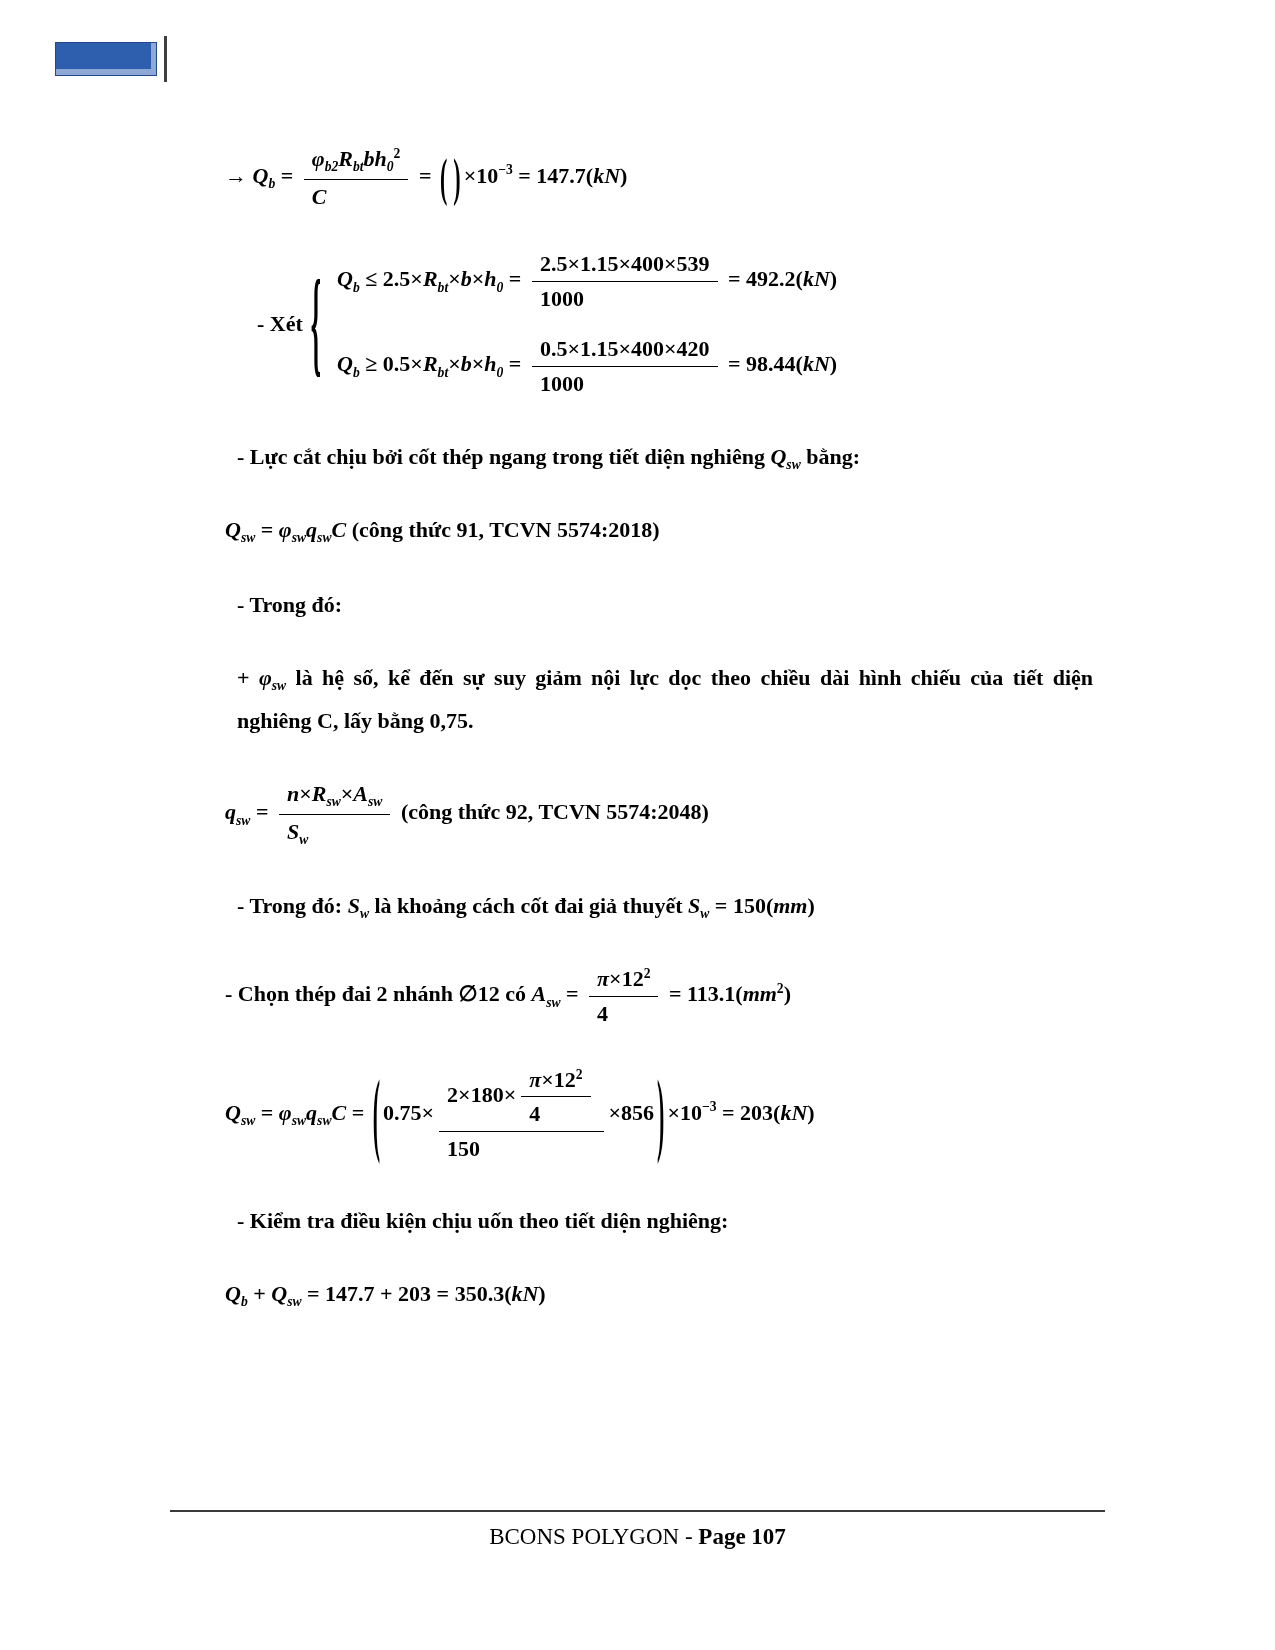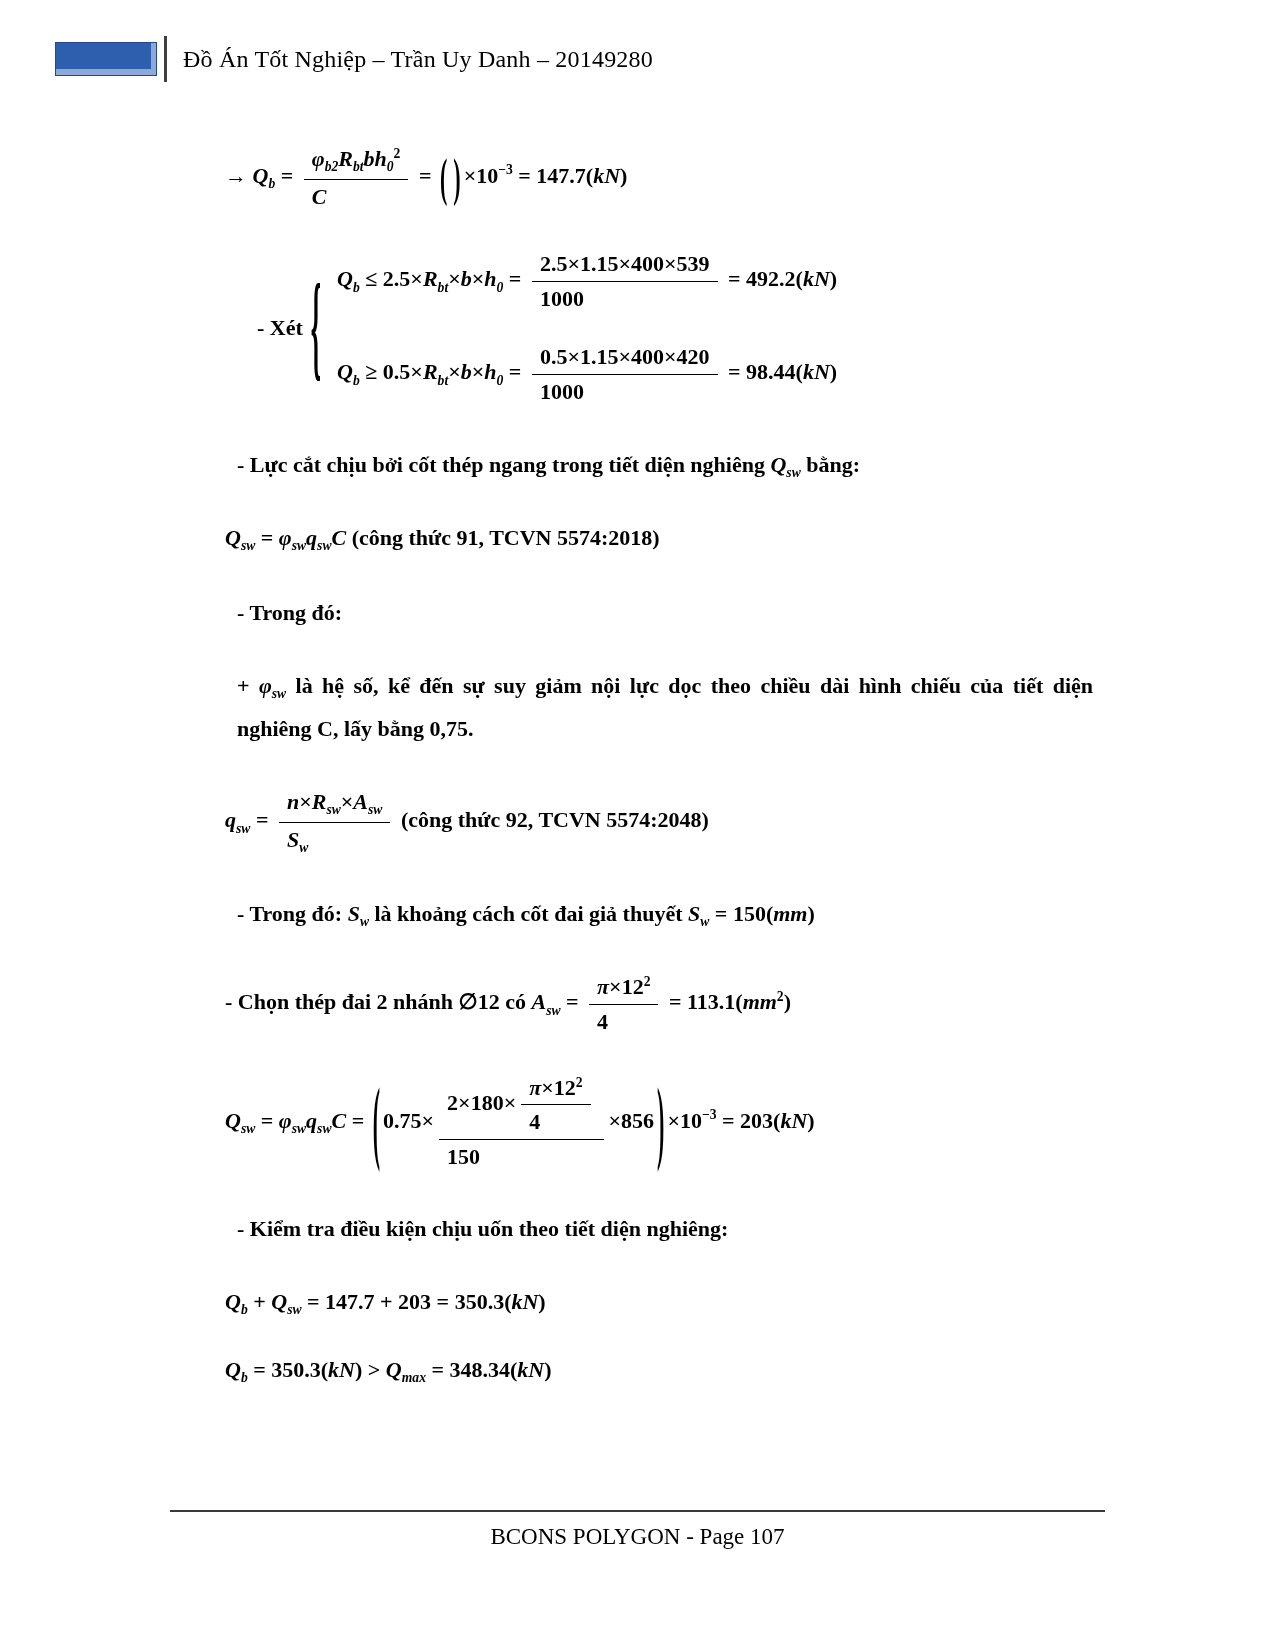--- a/index.html
+++ b/index.html
@@ -24,38 +24,37 @@
   sup.msup{font-size:0.62em;font-style:normal;}
   .frac{display:inline-flex;flex-direction:column;align-items:flex-start;vertical-align:middle;margin:0 5px;text-align:center;}
   .frac > .num{border-bottom:1.6px solid #000;padding:0 8px 2px 8px;display:inline-block;}
   .frac > .den{padding:2px 8px 0 8px;display:inline-block;}
   .stretchy{display:inline-block;vertical-align:middle;transform-origin:50% 50%;margin:0 3px;}
 
   
   .sys{display:flex;align-items:center;margin:38px 0;}
   .syslabel{white-space:nowrap;margin-left:32px;}
   .brace{display:inline-block;font-size:26px;transform:scaleY(4.6);transform-origin:50% 50%;margin:0 16px 0 8px;}
-  .syscol{display:flex;flex-direction:column;gap:28px;}
+  .syscol{display:flex;flex-direction:column;gap:20px;}
   .sysline{line-height:1.35;}
 
   
   .footer{margin-top:auto;padding-bottom:100px;}
   .rule{border-top:2px solid #3a3a3a;margin:0 170px 12px 170px;}
   .ftext{text-align:center;font-size:23px;}
-  .ftext b{font-weight:normal;text-align:center;}
+  .ftext b{font-weight:bold;text-align:center;}
 </style>
 </head>
 <body>
 
 <div class="page">
 
   <div class="header">
     <div class="logo"></div>
     <div class="vline"></div>
-    <div class="htitle">Đồ Án Tốt Nghiệp – Trần Uy Danh – 20149280</div>
   </div>
 
   <div class="content">
       <div class="mathline"><span class="mn">→ </span><span class="mi">Q</span><sub class="msub">b</sub><span class="mn"> = </span><span class="frac">
           <span class="num"><span class="mi">φ</span><sub class="msub">b2</sub><span class="mi">R</span><sub class="msub">bt</sub><span class="mi">b</span><span class="mi">h</span><sub class="msub">0</sub><sup class="msup">2</sup></span>
           <span class="den"><span class="mi">C</span></span>
         </span><span class="mn"> = </span><span class="stretchy" style="transform: scaleY(2.4);">(</span><span class="stretchy" style="transform: scaleY(2.4);">)</span><span class="mn">×10</span><sup class="msup">−3</sup><span class="mn"> = 147.7(</span><span class="mi">kN</span><span class="mn">)</span></div>
       <div class="sys">
         <span class="syslabel"><span class="mn">- Xét</span></span>
         <span class="brace">{</span>
@@ -85,21 +84,20 @@
         </span><span class="mn"> = 113.1(</span><span class="mi">mm</span><sup class="msup">2</sup><span class="mn">)</span></div>
       <div class="mathline"><span class="mi">Q</span><sub class="msub">sw</sub><span class="mn"> = </span><span class="mi">φ</span><sub class="msub">sw</sub><span class="mi">q</span><sub class="msub">sw</sub><span class="mi">C</span><span class="mn"> = </span><span class="stretchy" style="transform: scaleY(4.2);">(</span><span class="mn">0.75×</span><span class="frac">
           <span class="num"><span class="mn">2×180×</span><span class="frac">
               <span class="num"><span class="mi">π</span><span class="mn">×12</span><sup class="msup">2</sup></span>
               <span class="den"><span class="mn">4</span></span>
             </span></span>
           <span class="den"><span class="mn">150</span></span>
         </span><span class="mn">×856</span><span class="stretchy" style="transform: scaleY(4.2);">)</span><span class="mn">×10</span><sup class="msup">−3</sup><span class="mn"> = 203(</span><span class="mi">kN</span><span class="mn">)</span></div>
       <div class="para"><span class="mn">- Kiểm tra điều kiện chịu uốn theo tiết diện nghiêng:</span></div>
       <div class="mathline"><span class="mi">Q</span><sub class="msub">b</sub><span class="mn"> + </span><span class="mi">Q</span><sub class="msub">sw</sub><span class="mn"> = 147.7 + 203 = 350.3(</span><span class="mi">kN</span><span class="mn">)</span></div>
-      <div class="mathline"><span class="mi">Q</span><sub class="msub">b</sub><span class="mn"> = 350.3(</span><span class="mi">kN</span><span class="mn">) &gt; </span><span class="mi">Q</span><sub class="msub">max</sub><span class="mn"> = 348.34(</span><span class="mi">kN</span><span class="mn">)</span></div>
     </div>
 
   <div class="footer">
     <div class="rule"></div>
     <div class="ftext">
       <span>BCONS POLYGON - </span><b>Page 107</b>
     </div>
   </div>
 
 </div>

